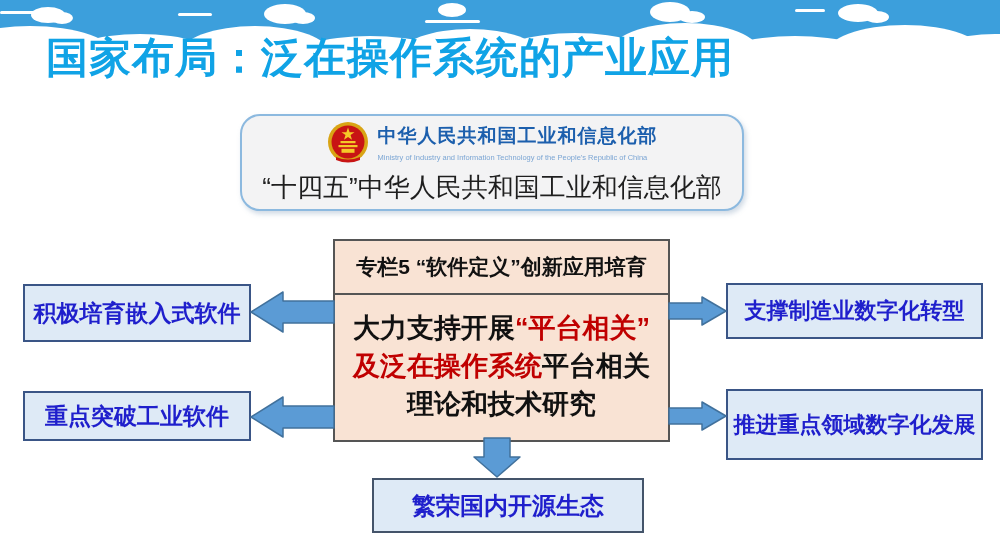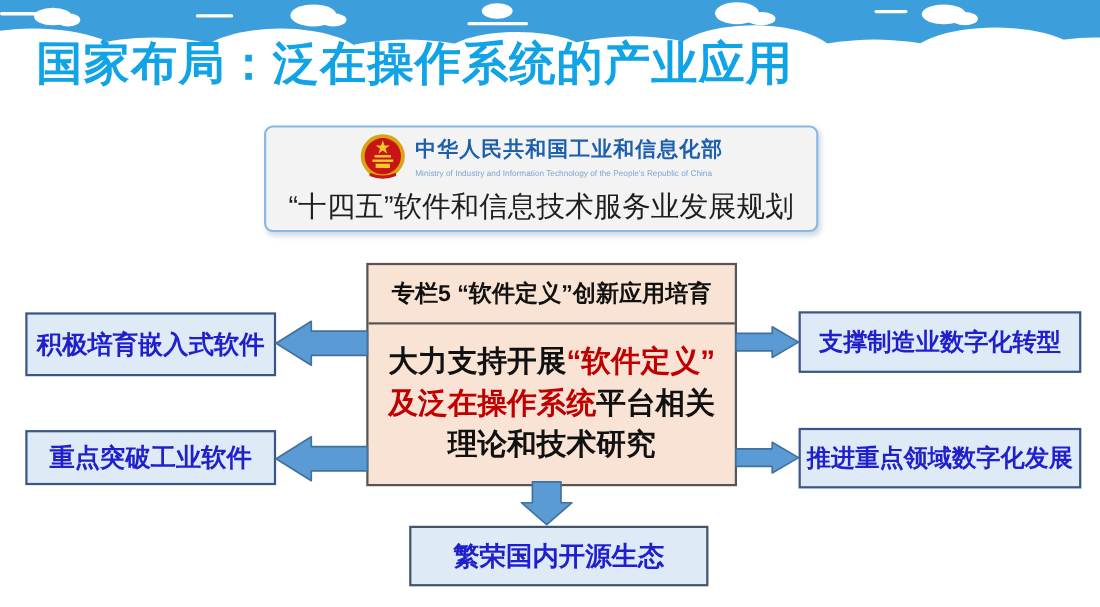--- a/index.html
+++ b/index.html
@@ -4,27 +4,27 @@
 <style>
   html,body{margin:0;padding:0;background:#fff;}
   .slide{
     position:relative;width:1000px;height:552px;background:#ffffff;overflow:hidden;
     font-family:"Liberation Sans","DejaVu Sans",sans-serif;
   }
   
   .cloud-band{position:absolute;top:0;left:0;width:1000px;height:52px;}
   
   .slide-title{
-    position:absolute;left:33px;top:30px;width:920px;
+    position:absolute;left:46px;top:30px;width:920px;
     font-size:42px;font-weight:bold;color:#10A3E6;letter-spacing:1px;white-space:nowrap;
   }
   
   .ministry-card{
     position:absolute;left:240px;top:114px;width:500px;height:93px;
-    background:#F3F3F4;border:2px solid #8CB9DF;border-radius:8px;
+    background:#F3F3F4;border:2px solid #8CB9DF;border-radius:20px;
     box-shadow:2px 3px 5px rgba(120,150,180,.35);
     display:flex;flex-direction:column;align-items:center;
   }
   .ministry-header{display:flex;flex-direction:row;align-items:center;gap:9px;margin-top:5px;}
   .emblem{width:42px;height:42px;flex:0 0 auto;}
   .ministry-names{display:flex;flex-direction:column;align-items:flex-start;}
   .ministry-name{font-size:19px;font-weight:bold;color:#1C5FAD;letter-spacing:1px;white-space:nowrap;}
   .ministry-name-en{font-size:7.5px;color:#7CA6D4;margin-top:4px;white-space:nowrap;}
   .plan-title{font-size:26px;color:#1f1f1f;margin-top:7px;font-weight:500;white-space:nowrap;}
   
@@ -44,21 +44,21 @@
   .red{color:#C00000;}
   
   .outcome-box{
     position:absolute;background:#DEEAF6;border:2px solid #3A5586;box-sizing:border-box;
     display:flex;align-items:center;justify-content:center;
     color:#1F1FCC;font-weight:700;white-space:nowrap;
   }
   .ob-left-1{left:23px;top:284px;width:228px;height:58px;font-size:23px;}
   .ob-left-2{left:23px;top:391px;width:228px;height:50px;font-size:23px;}
   .ob-right-1{left:726px;top:283px;width:257px;height:56px;font-size:22px;}
-  .ob-right-2{left:726px;top:389px;width:257px;height:55px;font-size:22px;}
+  .ob-right-2{left:726px;top:389px;width:257px;height:71px;font-size:22px;}
   .ob-bottom{left:372px;top:478px;width:272px;height:55px;font-size:24px;border-color:#44546A;}
   
   .arrow-layer{position:absolute;left:0;top:0;width:1000px;height:552px;pointer-events:none;}
 </style>
 </head>
 <body>
 
 <div class="slide">
 
   <svg class="cloud-band" viewBox="0 0 1000 52" aria-hidden="true">
@@ -105,27 +105,27 @@
         <rect x="13.5" y="20" width="15" height="2.2" fill="#F5C928"></rect>
         <rect x="11.5" y="24" width="19" height="2.2" fill="#F5C928"></rect>
         <rect x="14.5" y="27.8" width="13" height="4" fill="#F5C928"></rect>
         <path d="M9 36 Q21 41 33 36 L33 39 Q21 44 9 39 Z" fill="#C81414"></path>
       </svg>
       <div class="ministry-names">
         <div class="ministry-name">中华人民共和国工业和信息化部</div>
         <div class="ministry-name-en">Ministry of Industry and Information Technology of the People's Republic of China</div>
       </div>
     </div>
-    <div class="plan-title">“十四五”软件和信息技术服务业发展规划</div>
+    <div class="plan-title">“十四五”中华人民共和国工业和信息化部</div>
   </div>
 
   <div class="policy-box">
     <div class="policy-header">专栏5 “软件定义”创新应用培育</div>
     <div class="policy-body">
-      <div class="policy-line"><span>大力支持开展</span><span class="red">“软件定义”</span></div>
+      <div class="policy-line"><span>大力支持开展</span><span class="red">“平台相关”</span></div>
       <div class="policy-line"><span class="red">及泛在操作系统</span><span>平台相关</span></div>
       <div class="policy-line"><span>理论和技术研究</span></div>
     </div>
   </div>
 
   <div class="outcome-box ob-left-1">积极培育嵌入式软件</div>
   <div class="outcome-box ob-left-2">重点突破工业软件</div>
   <div class="outcome-box ob-right-1">支撑制造业数字化转型</div>
   <div class="outcome-box ob-right-2">推进重点领域数字化发展</div>
   <div class="outcome-box ob-bottom">繁荣国内开源生态</div>

